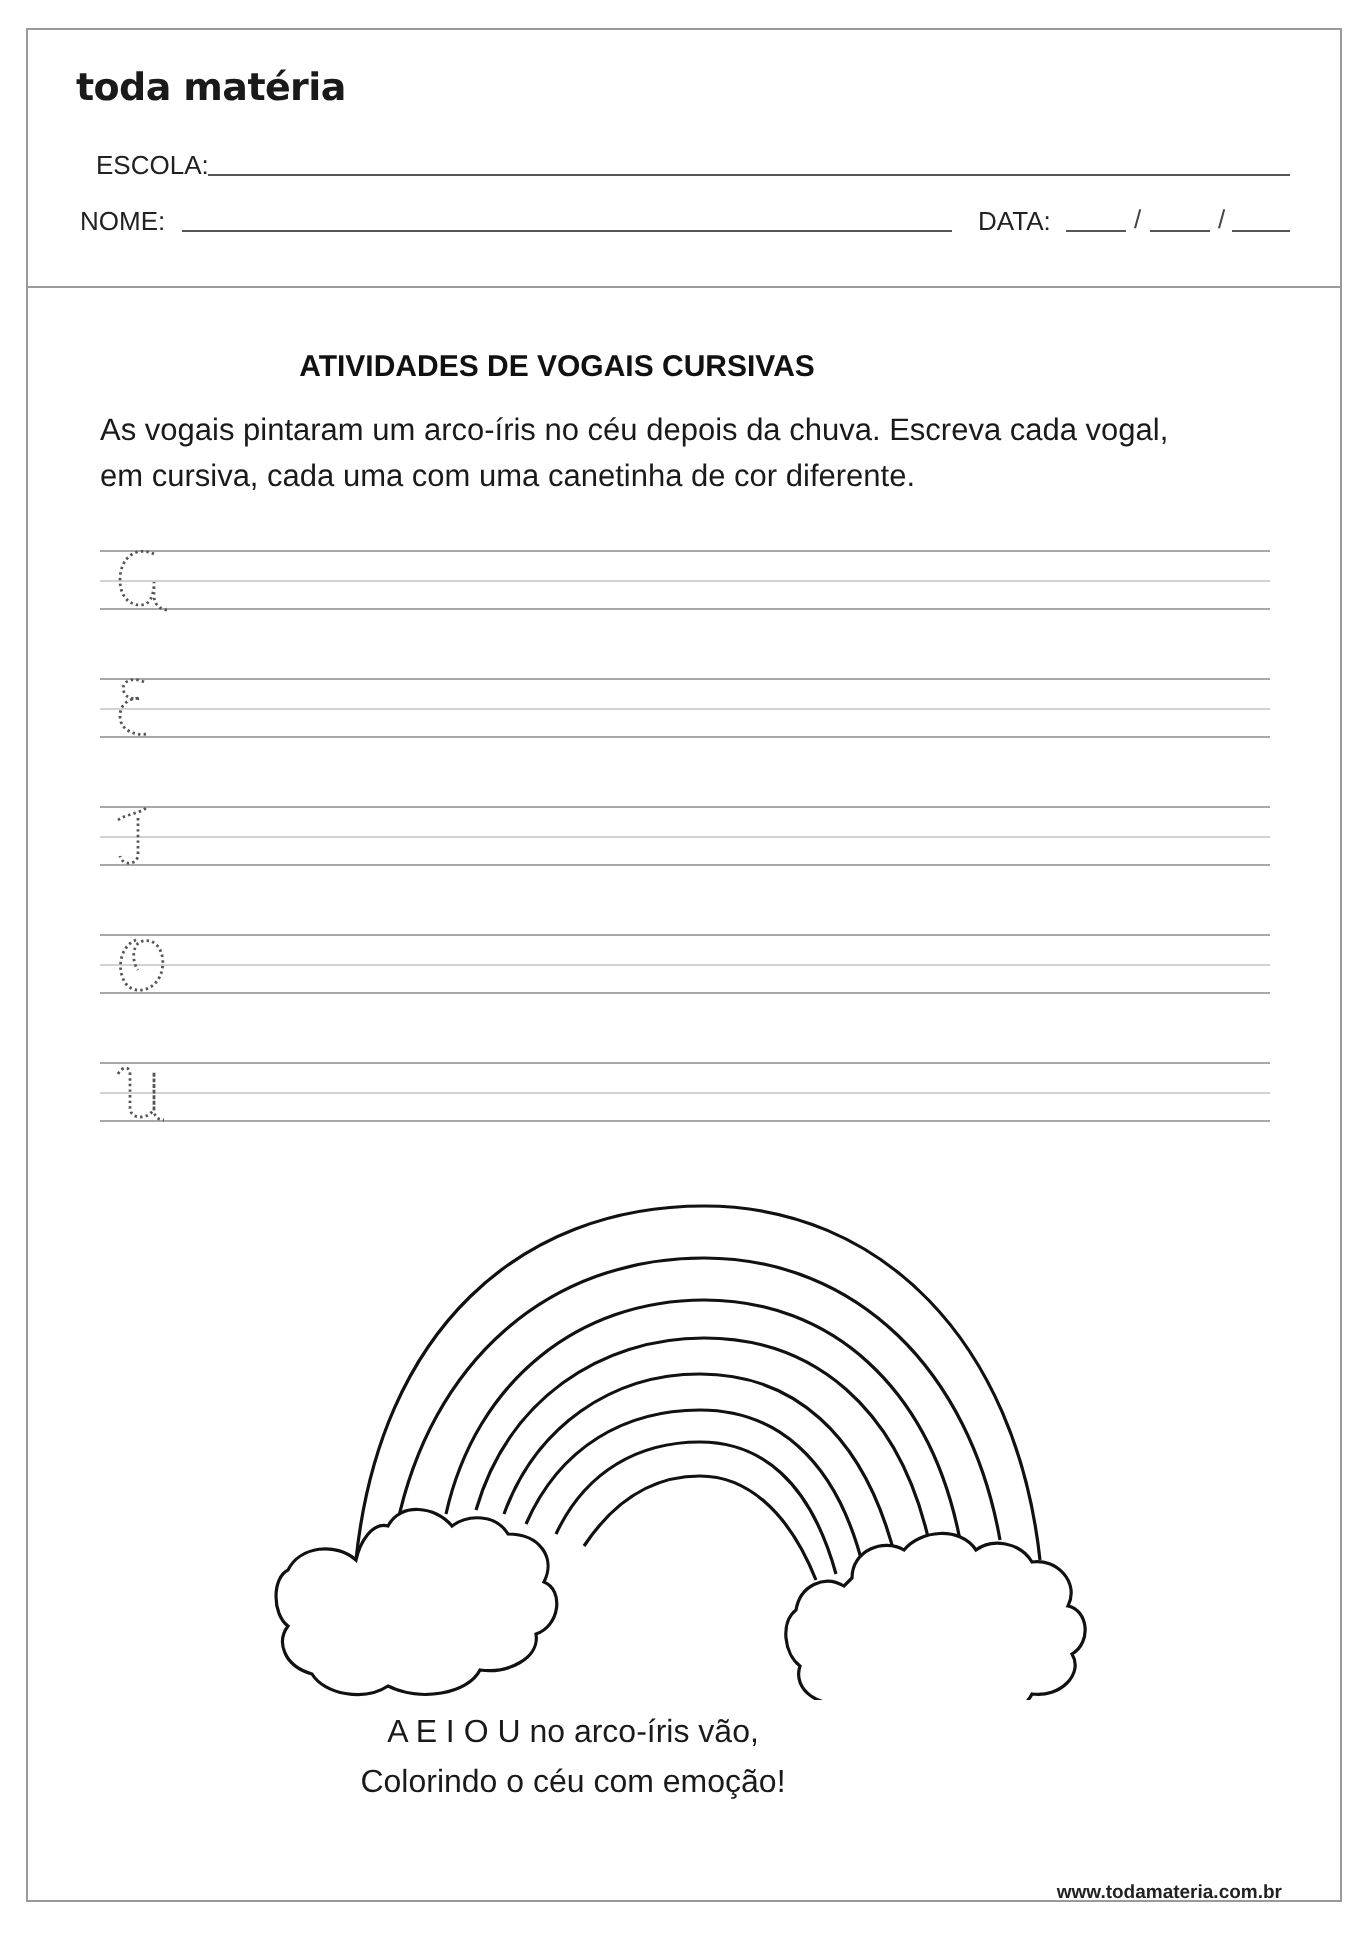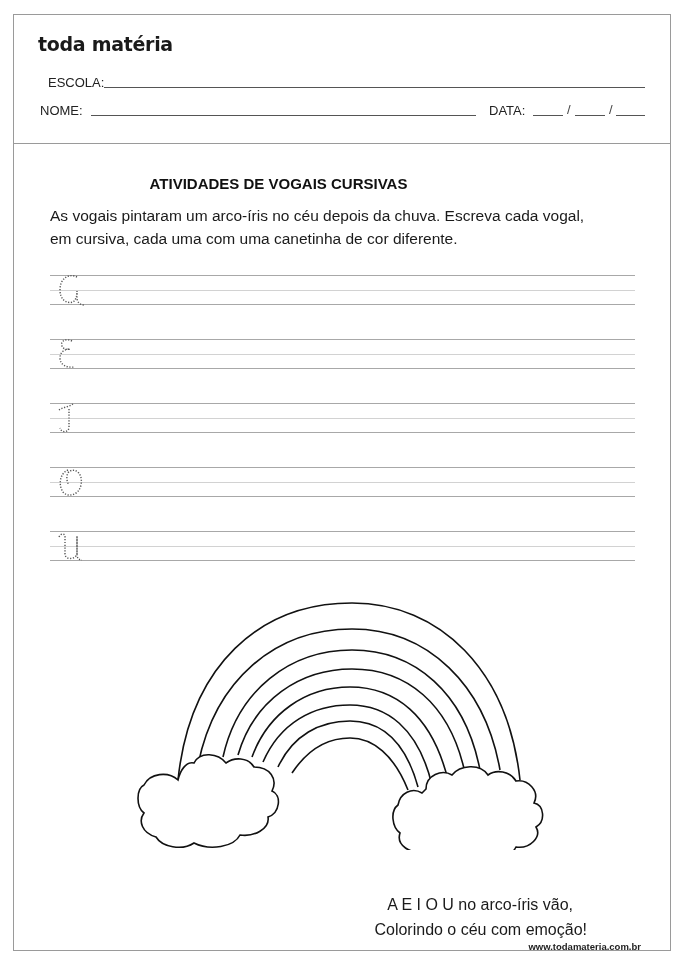--- a/index.html
+++ b/index.html
@@ -11,21 +11,21 @@
   .field-line { position:absolute; height:0; border-top:1px solid #555; }
   .slash { position:absolute; font-size:13px; color:#444; }
   .title { position:absolute; left:0; width:557px; top:175px; text-align:center; font-size:15px; font-weight:bold; color:#111; }
   .instructions { position:absolute; left:50px; top:204px; width:600px; font-size:15.5px; line-height:23px; color:#1a1a1a; }
   .guide { position:absolute; left:50px; width:585px; height:0; }
   .guide.strong { border-top:1.5px solid #a8a8a8; }
   .guide.light { border-top:1px solid #d2d2d2; }
   .vowel { position:absolute; left:55px; width:34px; height:36px; }
   .vowel svg { width:34px; height:36px; overflow:visible; }
   .rainbow { position:absolute; left:130px; top:575px; width:440px; height:275px; }
-  .poem { position:absolute; left:0; width:573px; text-align:right; font-size:16px; color:#1a1a1a;margin-top:38px; }
+  .poem { position:absolute; left:0; width:573px; text-align:center; font-size:16px; color:#1a1a1a; }
   .site { position:absolute; right:44px; top:941px; font-size:9.5px; font-weight:bold; color:#222; }
 </style>
 </head>
 <body>
 
 <div class="frame"></div>
 
 <div class="logo">toda matéria</div>
 
 <span class="field-label" style="left:28px; top:75px;margin-left:20px;">ESCOLA:</span>
@@ -117,15 +117,15 @@
       <path d="M162 198 C178 174 198 163 220 163 C243 163 264 180 278 215"></path>
     </g>
 
     <path d="M48 205 C38 196 20 198 14 210 C6 214 6 232 14 238 C8 246 12 258 26 262 C32 272 52 276 64 268 C80 276 104 272 110 260 C124 262 140 254 138 242 C150 238 152 220 142 216 C148 204 140 192 124 192 C118 182 104 182 96 188 C88 178 70 176 64 188 C56 186 50 196 48 205 Z" fill="#fff" stroke="#111" stroke-width="1.6"></path>
 
     <path d="M292 218 C282 212 270 218 268 230 C260 236 262 252 270 258 C266 270 280 280 296 276 C306 288 330 290 344 280 C358 290 380 284 386 272 C400 274 412 262 406 252 C416 246 414 230 404 228 C410 216 398 204 386 206 C380 196 366 194 358 200 C350 188 330 190 322 200 C312 194 296 200 296 214 Z" fill="#fff" stroke="#111" stroke-width="1.6"></path>
   </svg>
 </div>
 
 <div class="poem" style="top:858px;">A E I O U no arco-íris vão,</div>
-<div class="poem" style="top:883px;padding-left:14px;">Colorindo o céu com emoção!</div>
+<div class="poem" style="top:883px;">Colorindo o céu com emoção!</div>
 
 <div class="site">www.todamateria.com.br</div>
 
 </body></html>

